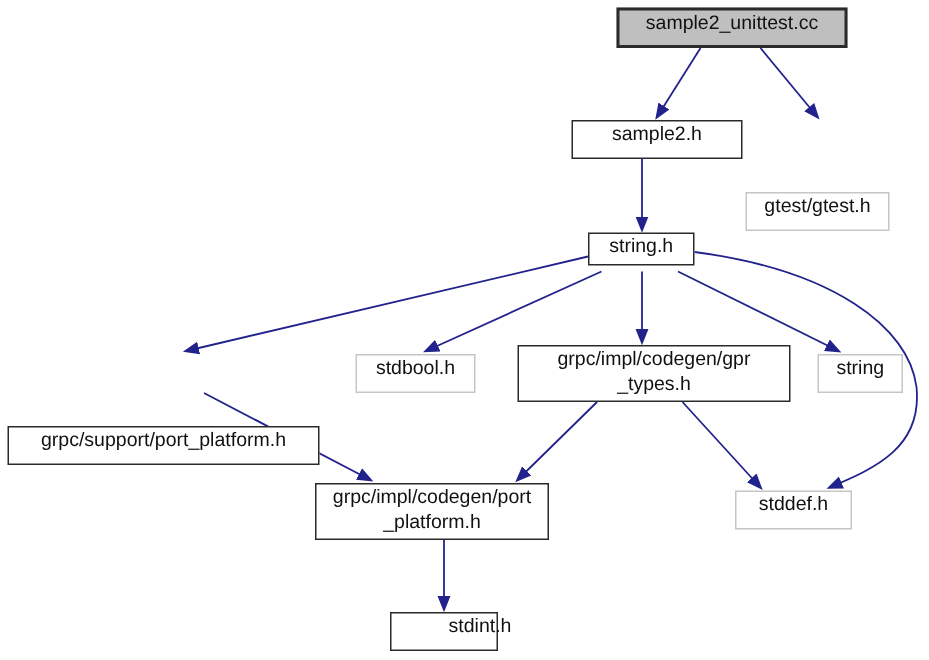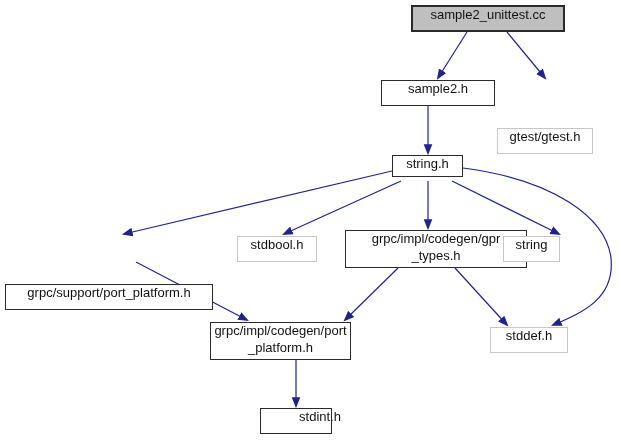--- a/index.html
+++ b/index.html
@@ -100,29 +100,29 @@
 
   <div class="node external" style="left:237px; top:236px; width:80px; height:26px;">
     <span>stdbool.h</span>
   </div>
 
   <div class="node documented" style="left:345px; top:230px; width:182px; height:38px;">
     <span>grpc/impl/codegen/gpr</span>
     <span>_types.h</span>
   </div>
 
-  <div class="node external" style="left:503px; top:236px; width:57px; height:26px;">
+  <div class="node external" style="left:545px; top:236px; width:57px; height:26px;">
     <span>string</span>
   </div>
 
   <div class="node external" style="left:490px; top:327px; width:78px; height:26px;">
     <span>stddef.h</span>
   </div>
 
-  <div class="node documented" style="left:210px; top:322px; width:141px; height:38px;">
+  <div class="node documented" style="left:210px; top:322px; width:156px; height:38px;">
     <span>grpc/impl/codegen/port</span>
     <span>_platform.h</span>
   </div>
 
   <div class="node documented" style="left:260px; top:408px; width:72px; height:26px;padding-left:48px;">
     <span>stdint.h</span>
   </div>
 
 </div>
 

